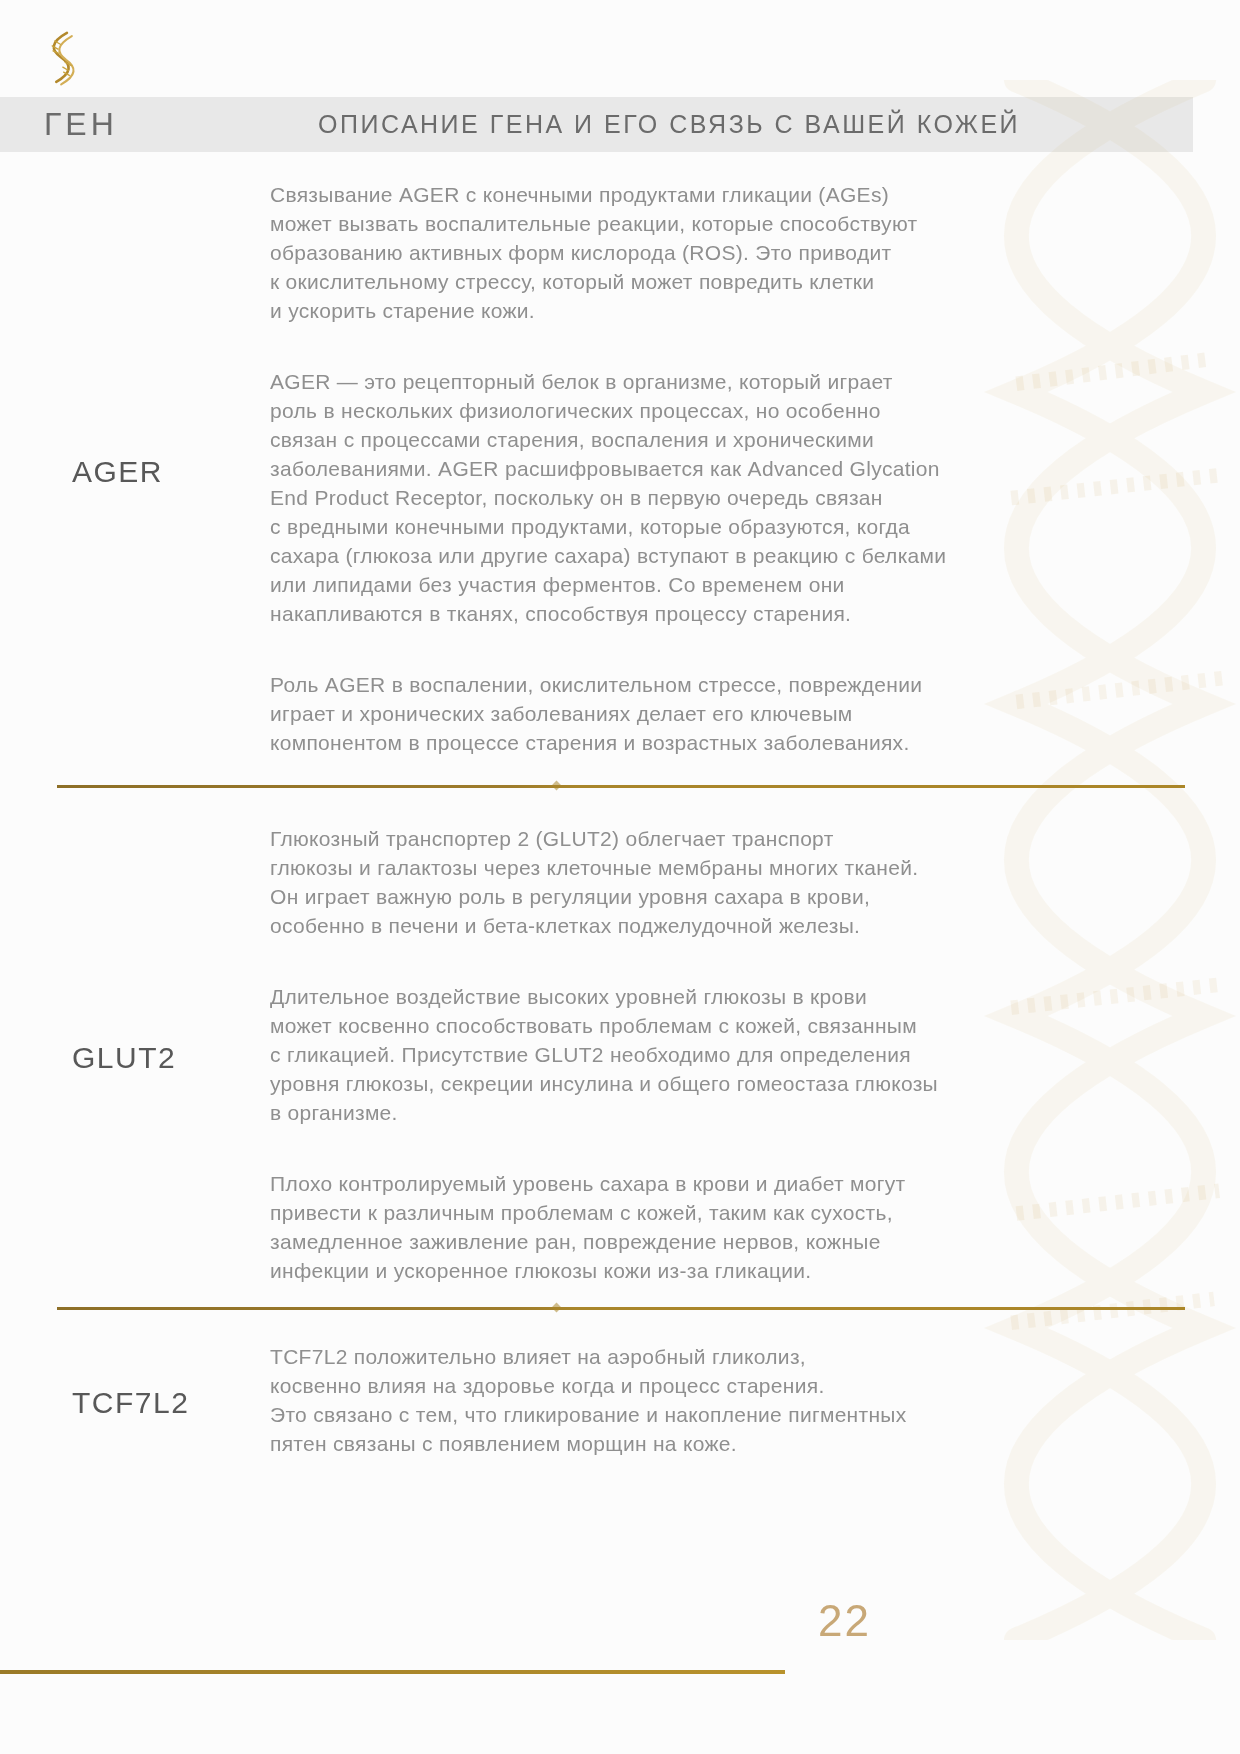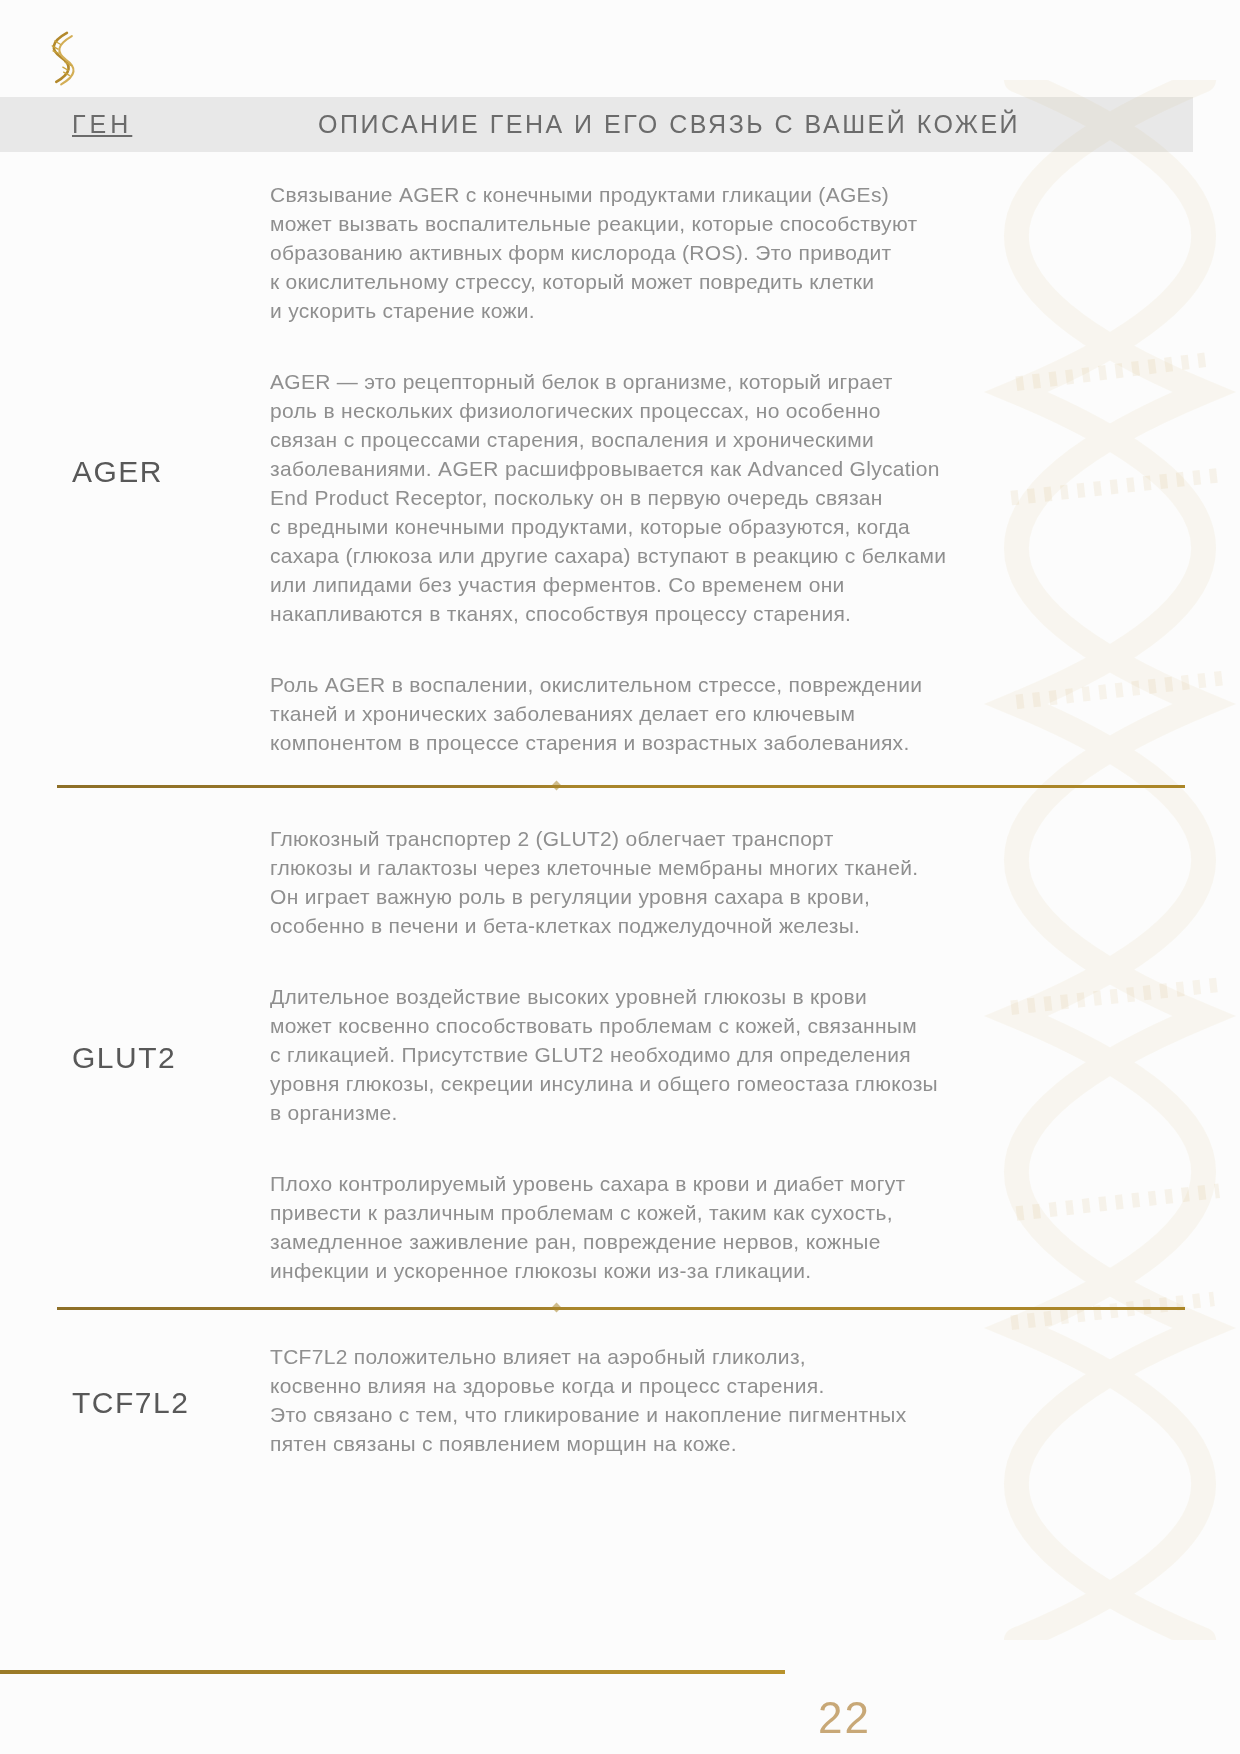--- a/index.html
+++ b/index.html
@@ -22,22 +22,22 @@
 
   
   .table-header {
     margin-top:97px;
     width:1193px; height:55px;
     background:#e8e8e8;
     display:flex; align-items:center;
     color:#6b6b6b;
   }
   .col-gene {
-    width:270px; padding-left:72px;
-    font-size:25px; font-weight:300; letter-spacing:4px;text-decoration:underline;
+    width:270px; padding-left:44px;
+    font-size:32px; font-weight:300; letter-spacing:4px;
   }
   .col-desc {
     flex:1;
     font-size:25px; font-weight:300; letter-spacing:2.5px;margin-left:48px;
   }
 
   
   .row { display:flex; align-items:center; }
   .row-1 { padding:28px 0 28px 0; }
   .row-2 { padding:36px 0 22px 0; }
@@ -75,21 +75,21 @@
     opacity:.55;
   }
 
   
   .footer-rule {
     position:absolute; left:0; top:1670px;
     width:785px; height:4px;
     background:linear-gradient(90deg,#9a7a28,#b8922c);
   }
   .page-number {
-    position:absolute; left:818px; top:1693px;
+    position:absolute; left:818px; top:1596px;
     font-size:44px; font-weight:300;
     color:#c8a877; letter-spacing:2px;
   }
 </style>
 </head>
 <body>
 
 <div class="page">
 
   <svg class="watermark" viewBox="0 0 300 1500" fill="none" xmlns="http://www.w3.org/2000/svg">
@@ -138,21 +138,21 @@
       <p>AGER — это рецепторный белок в организме, который играет
 роль в нескольких физиологических процессах, но особенно
 связан с процессами старения, воспаления и хроническими
 заболеваниями. AGER расшифровывается как Advanced Glycation
 End Product Receptor, поскольку он в первую очередь связан
 с вредными конечными продуктами, которые образуются, когда
 сахара (глюкоза или другие сахара) вступают в реакцию с белками
 или липидами без участия ферментов. Со временем они
 накапливаются в тканях, способствуя процессу старения.</p>
       <p>Роль AGER в воспалении, окислительном стрессе, повреждении
-тканей и хронических заболеваниях делает его ключевым
+играет и хронических заболеваниях делает его ключевым
 компонентом в процессе старения и возрастных заболеваниях.</p>
     </div>
   </div>
 
   <div class="divider"></div>
 
   <div class="row row-2">
     <div class="gene-cell">GLUT2</div>
     <div class="desc-cell">
       <p>Глюкозный транспортер 2 (GLUT2) облегчает транспорт

